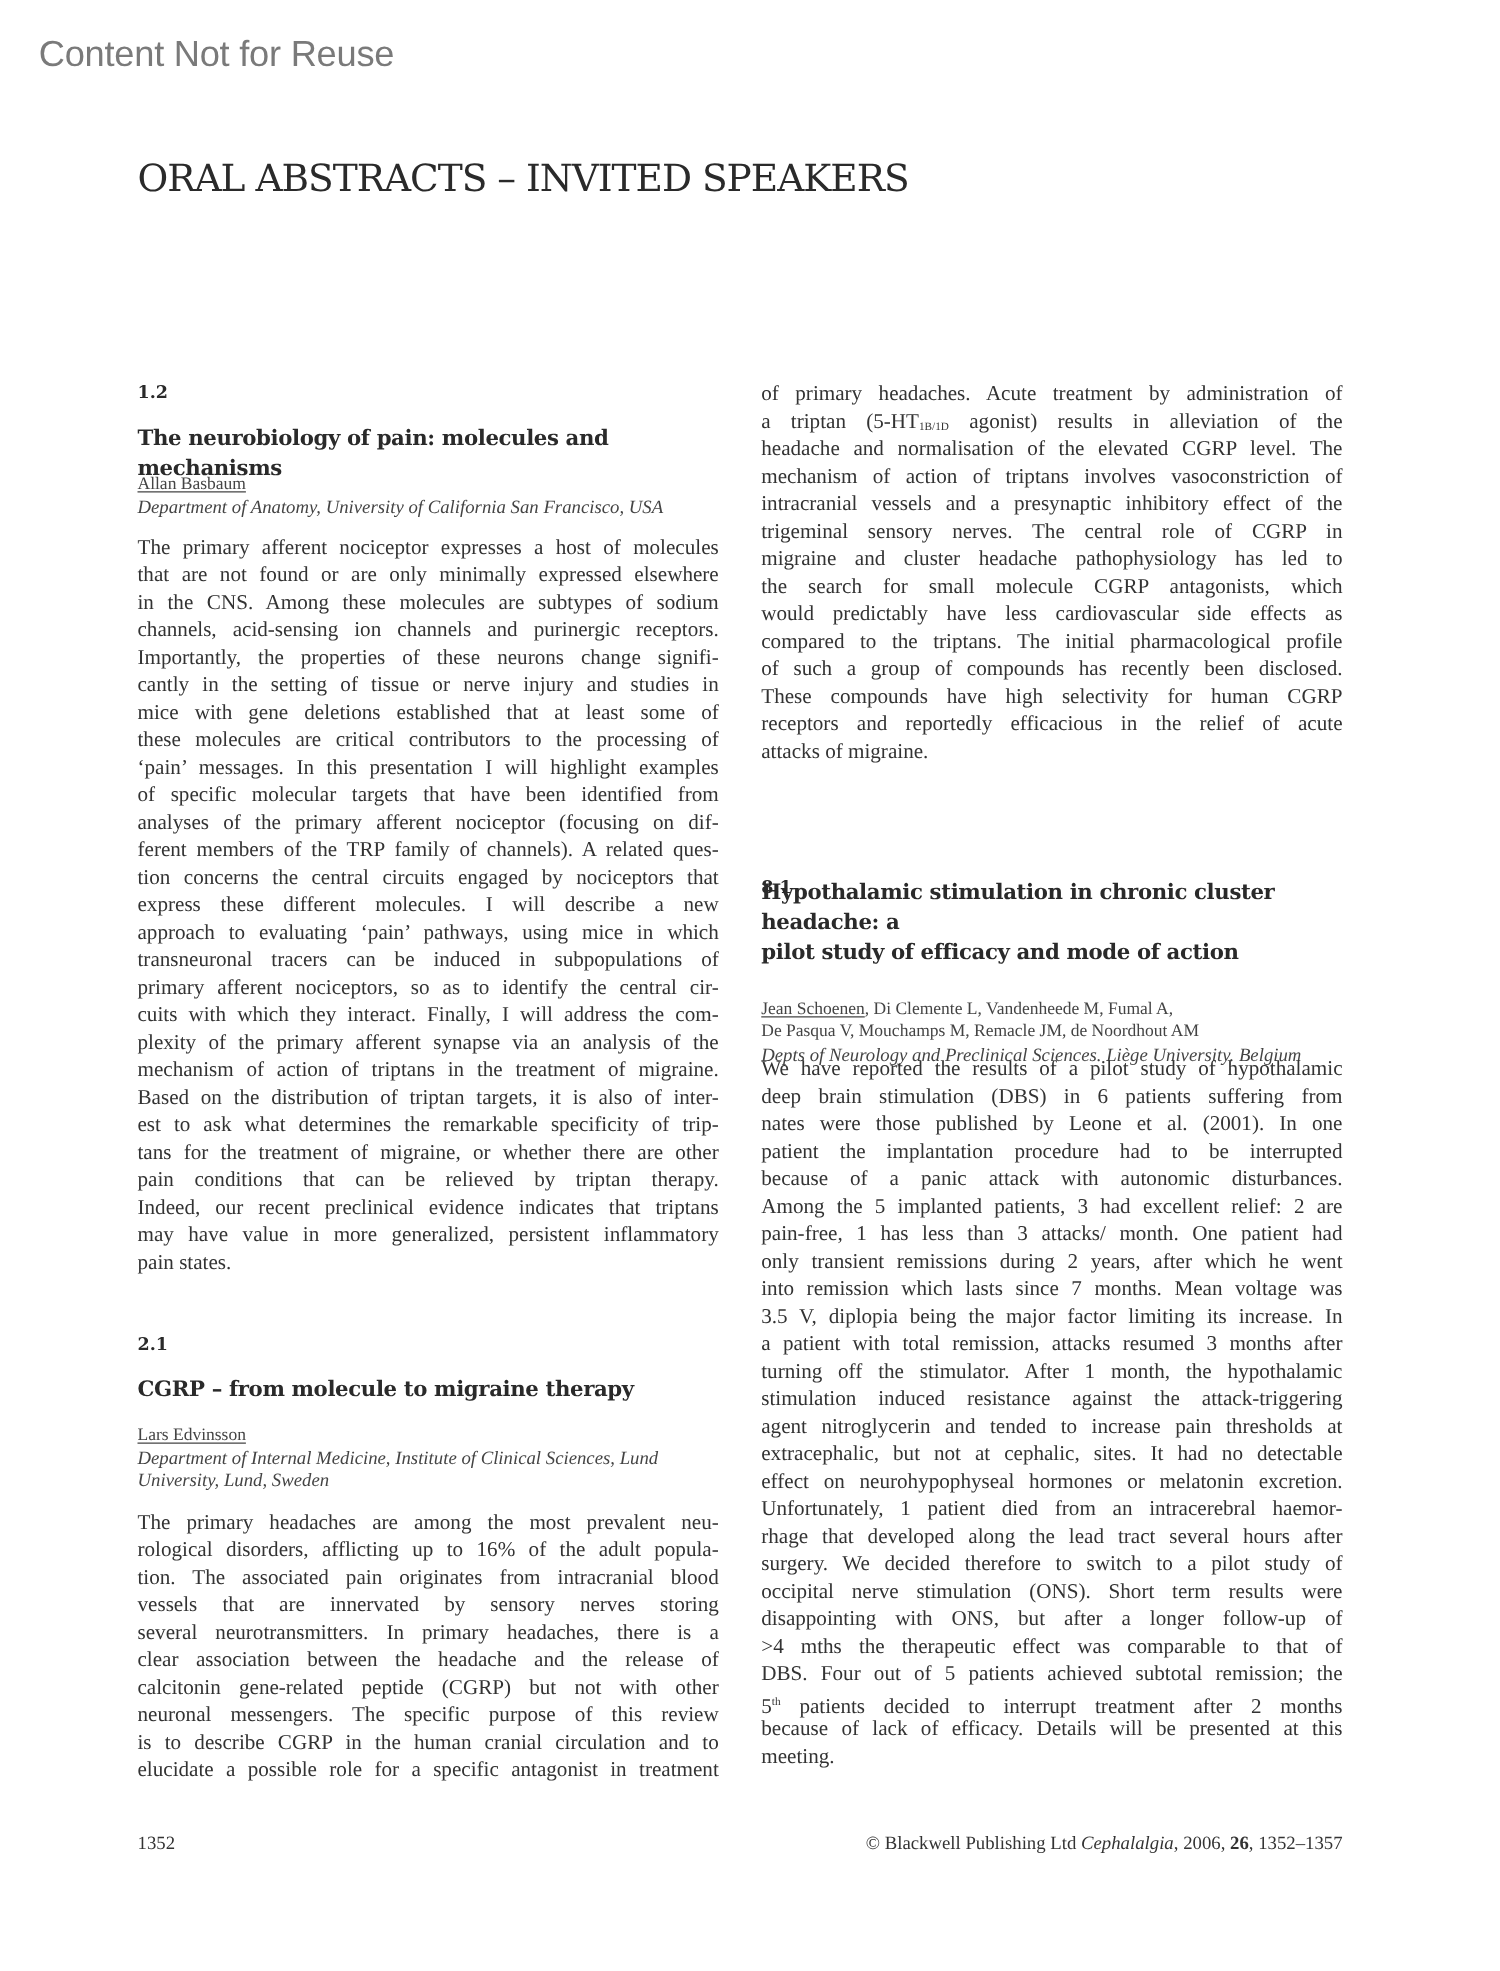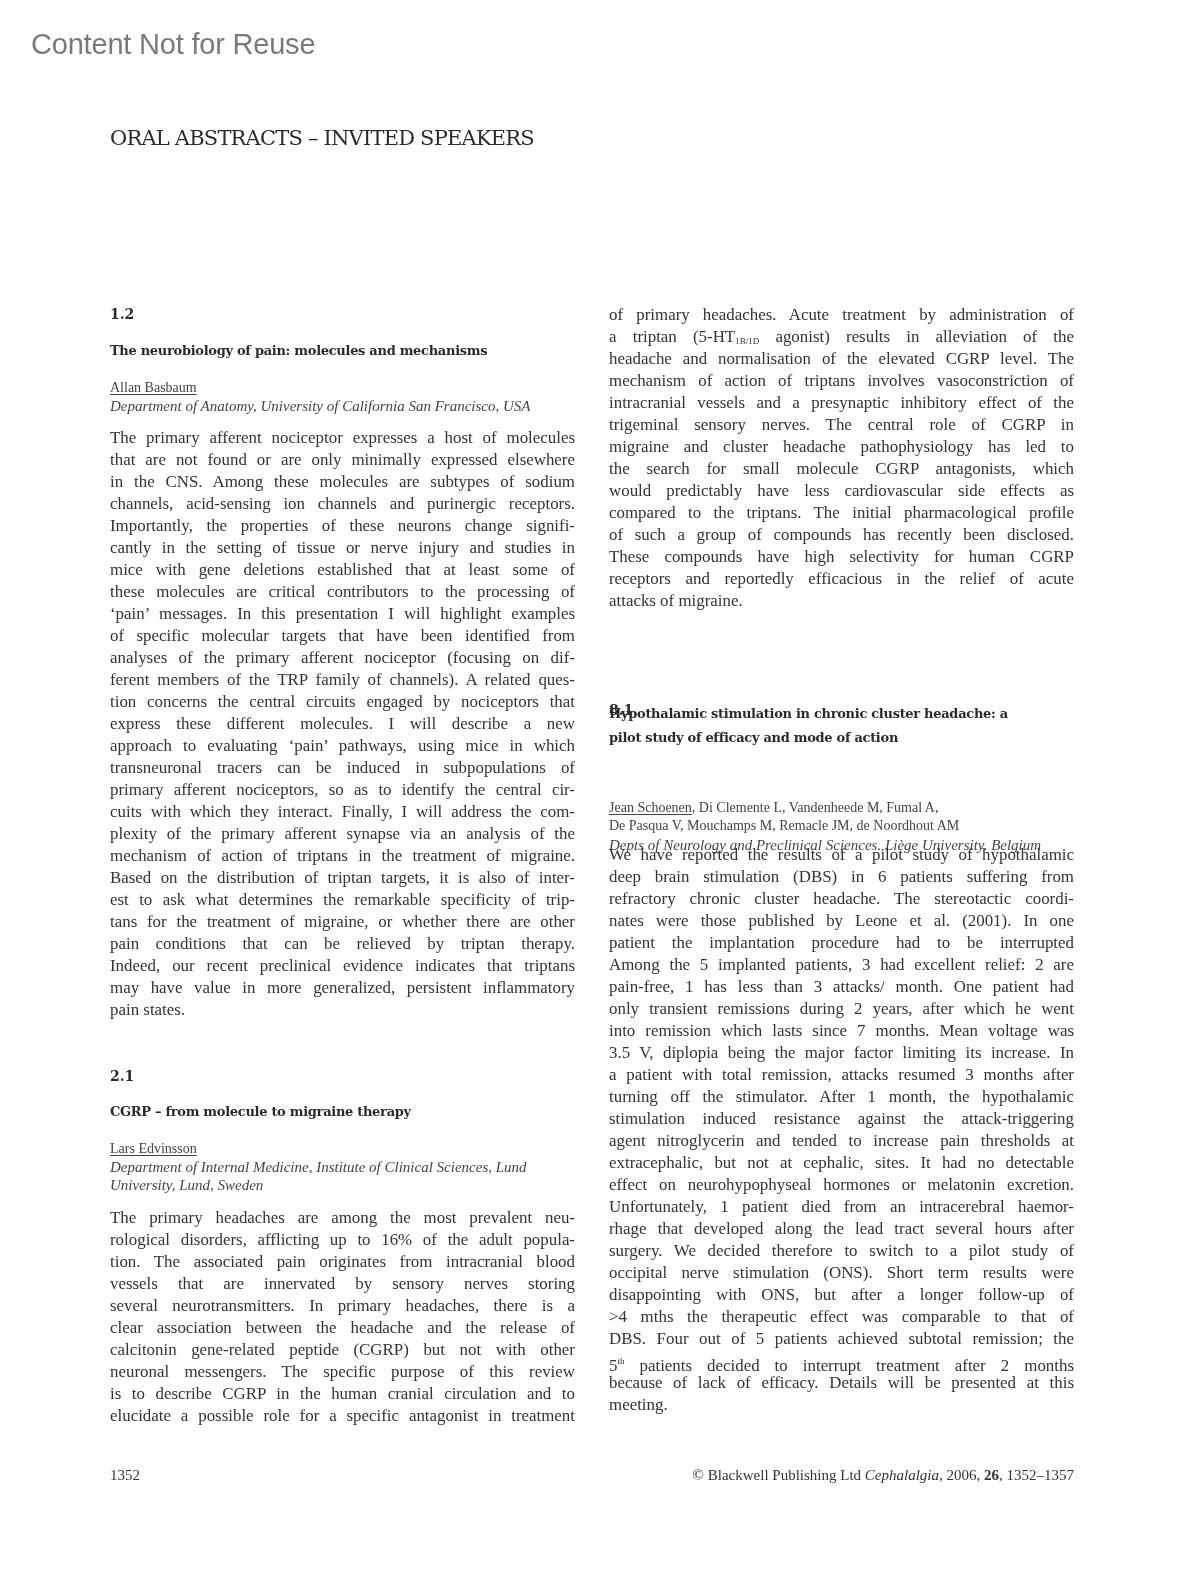--- a/index.html
+++ b/index.html
@@ -1,20 +1,20 @@
 <!DOCTYPE html>
 <html><head>
 <meta charset="utf-8">
 <style>
   html, body { margin: 0; padding: 0; background: #ffffff; }
   body { width: 1200px; height: 1577px; position: relative; overflow: hidden; color: #2b2b2b; }
   .watermark { position: absolute; left: 31px; top: 28px; font-family: "Liberation Sans", sans-serif; font-size: 29px; color: #7a7a7a; letter-spacing: -0.2px; }
-  .section-title { position: absolute; left: 110px; top: 126px; font-family: "DejaVu Serif", serif; font-size: 21px; color: #2a2a2a; letter-spacing: -0.8px; font-weight: normal; margin: 0; }
+  .section-title { position: absolute; left: 110px; top: 126px; font-family: "DejaVu Serif", serif; font-size: 30px; color: #2a2a2a; letter-spacing: -0.8px; font-weight: normal; margin: 0; }
   .abs-num { position: absolute; font-family: "DejaVu Serif", serif; font-weight: bold; font-size: 14px; color: #2a2a2a; }
-  .abs-title { position: absolute; font-family: "DejaVu Serif", serif; font-weight: bold; font-size: 13px; line-height: 24px; color: #2a2a2a; width: 465px; letter-spacing: -0.3px; }
+  .abs-title { position: absolute; font-family: "DejaVu Serif", serif; font-weight: bold; font-size: 17px; line-height: 24px; color: #2a2a2a; width: 465px; letter-spacing: -0.3px; }
   .author { position: absolute; font-family: "Liberation Serif", serif; font-size: 14px; color: #444; width: 470px; line-height: 18px; }
   .author u { text-decoration: underline; text-underline-offset: 2px; }
   .affil { position: absolute; font-family: "Liberation Serif", serif; font-style: italic; font-size: 15px; color: #444; width: 470px; line-height: 18px; }
   .body-text { position: absolute; width: 465px; font-family: "Liberation Serif", serif; font-size: 16.9px; line-height: 22px; color: #333; text-align: justify; hyphens: manual; }
   .line { display: block; text-align: justify; text-align-last: justify; white-space: nowrap; height: 22px; }
   .line.last { text-align-last: left; }
   .footer-left { position: absolute; left: 110px; top: 1467px; font-family: "Liberation Serif", serif; font-size: 15px; color: #333; }
   .footer-right { position: absolute; right: 126px; top: 1467px; font-family: "Liberation Serif", serif; font-size: 15px; color: #333; }
   sub.small { font-size: 9px; vertical-align: -2px; }
   sup.small { font-size: 9px; }
@@ -119,23 +119,23 @@
   <div class="author" style="left:609px; top:799px;">
     <u>Jean Schoenen</u><span>, Di Clemente L, Vandenheede M, Fumal A,</span><br>
     <span>De Pasqua V, Mouchamps M, Remacle JM, de Noordhout AM</span>
   </div>
   <div class="affil" style="left:609px; top:802px;margin-top:34px;">
     <span>Depts of Neurology and Preclinical Sciences. Liège University. Belgium</span>
   </div>
   <div class="body-text" style="left:609px; top:832px;margin-top:12px;" id="body-2">
       <span class="line">We have reported the results of a pilot study of hypothalamic</span>
       <span class="line">deep brain stimulation (DBS) in 6 patients suffering from</span>
-      <span class="line">refractory chronic cluster headache. The stereotactic coordi-</span>
       <span class="line">nates were those published by Leone et al. (2001). In one</span>
       <span class="line">patient the implantation procedure had to be interrupted</span>
+      <span class="line">because of a panic attack with autonomic disturbances.</span>
       <span class="line">Among the 5 implanted patients, 3 had excellent relief: 2 are</span>
       <span class="line">pain-free, 1 has less than 3 attacks/ month. One patient had</span>
       <span class="line">only transient remissions during 2 years, after which he went</span>
       <span class="line">into remission which lasts since 7 months. Mean voltage was</span>
       <span class="line">3.5 V, diplopia being the major factor limiting its increase. In</span>
       <span class="line">a patient with total remission, attacks resumed 3 months after</span>
       <span class="line">turning off the stimulator. After 1 month, the hypothalamic</span>
       <span class="line">stimulation induced resistance against the attack-triggering</span>
       <span class="line">agent nitroglycerin and tended to increase pain thresholds at</span>
       <span class="line">extracephalic, but not at cephalic, sites. It had no detectable</span>

